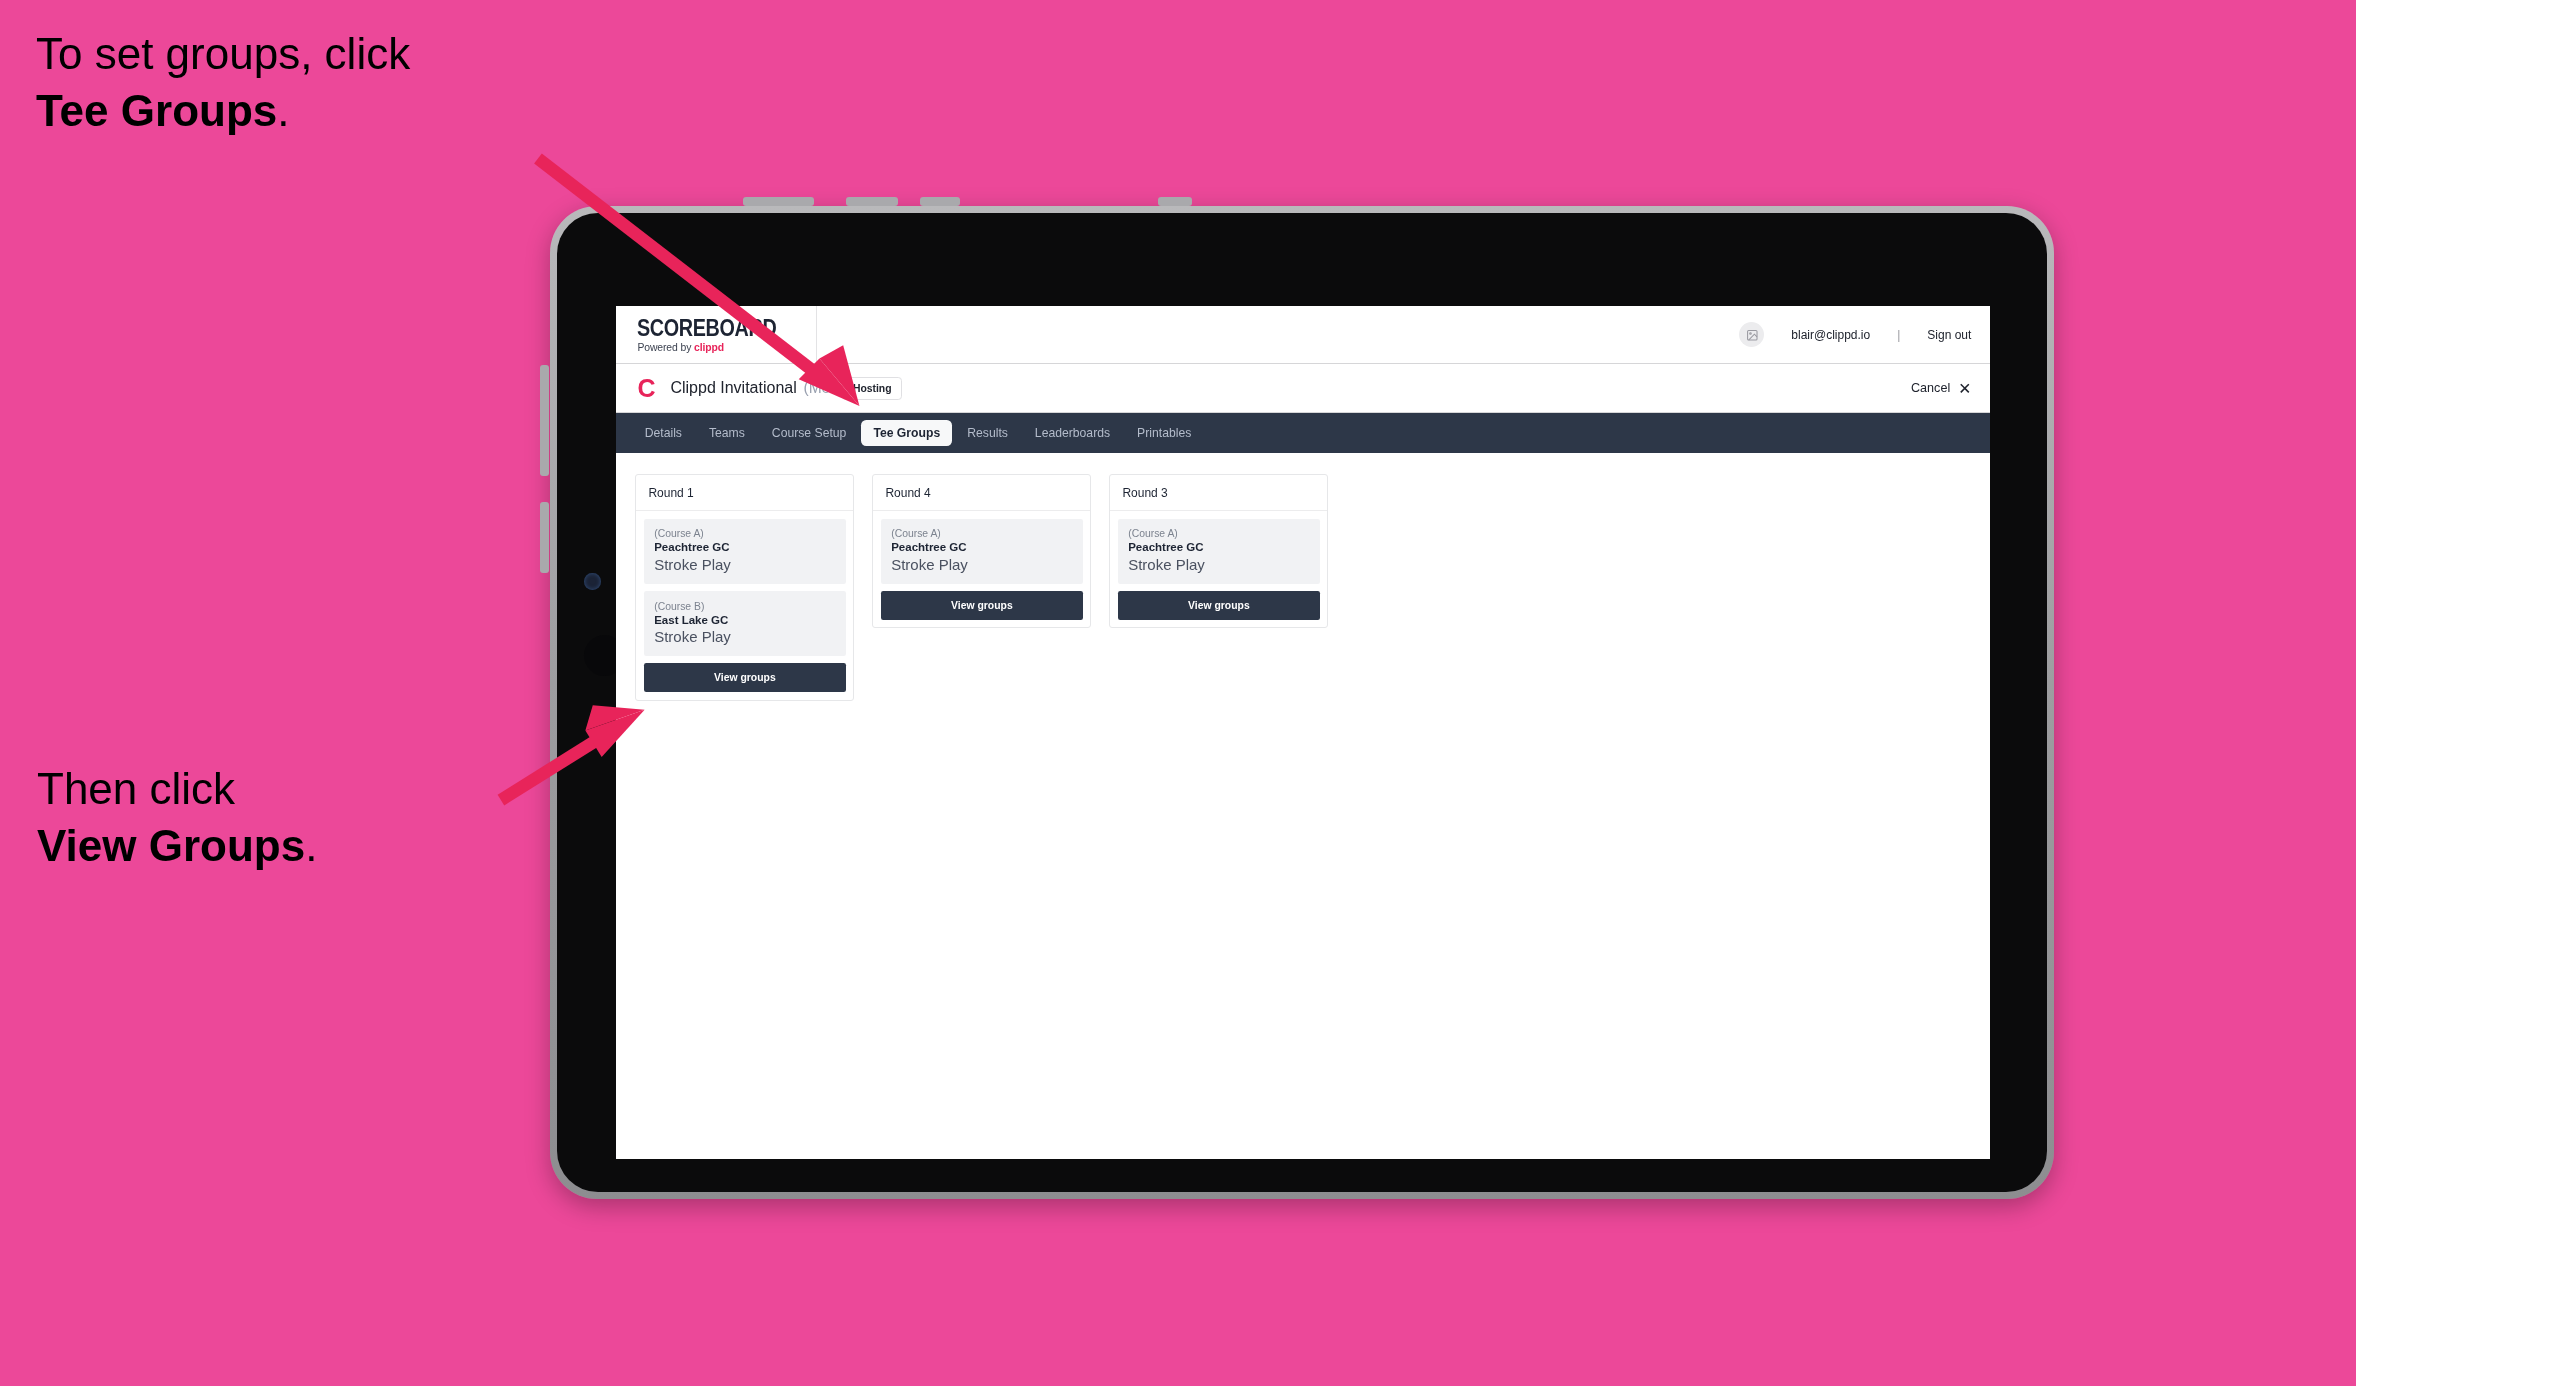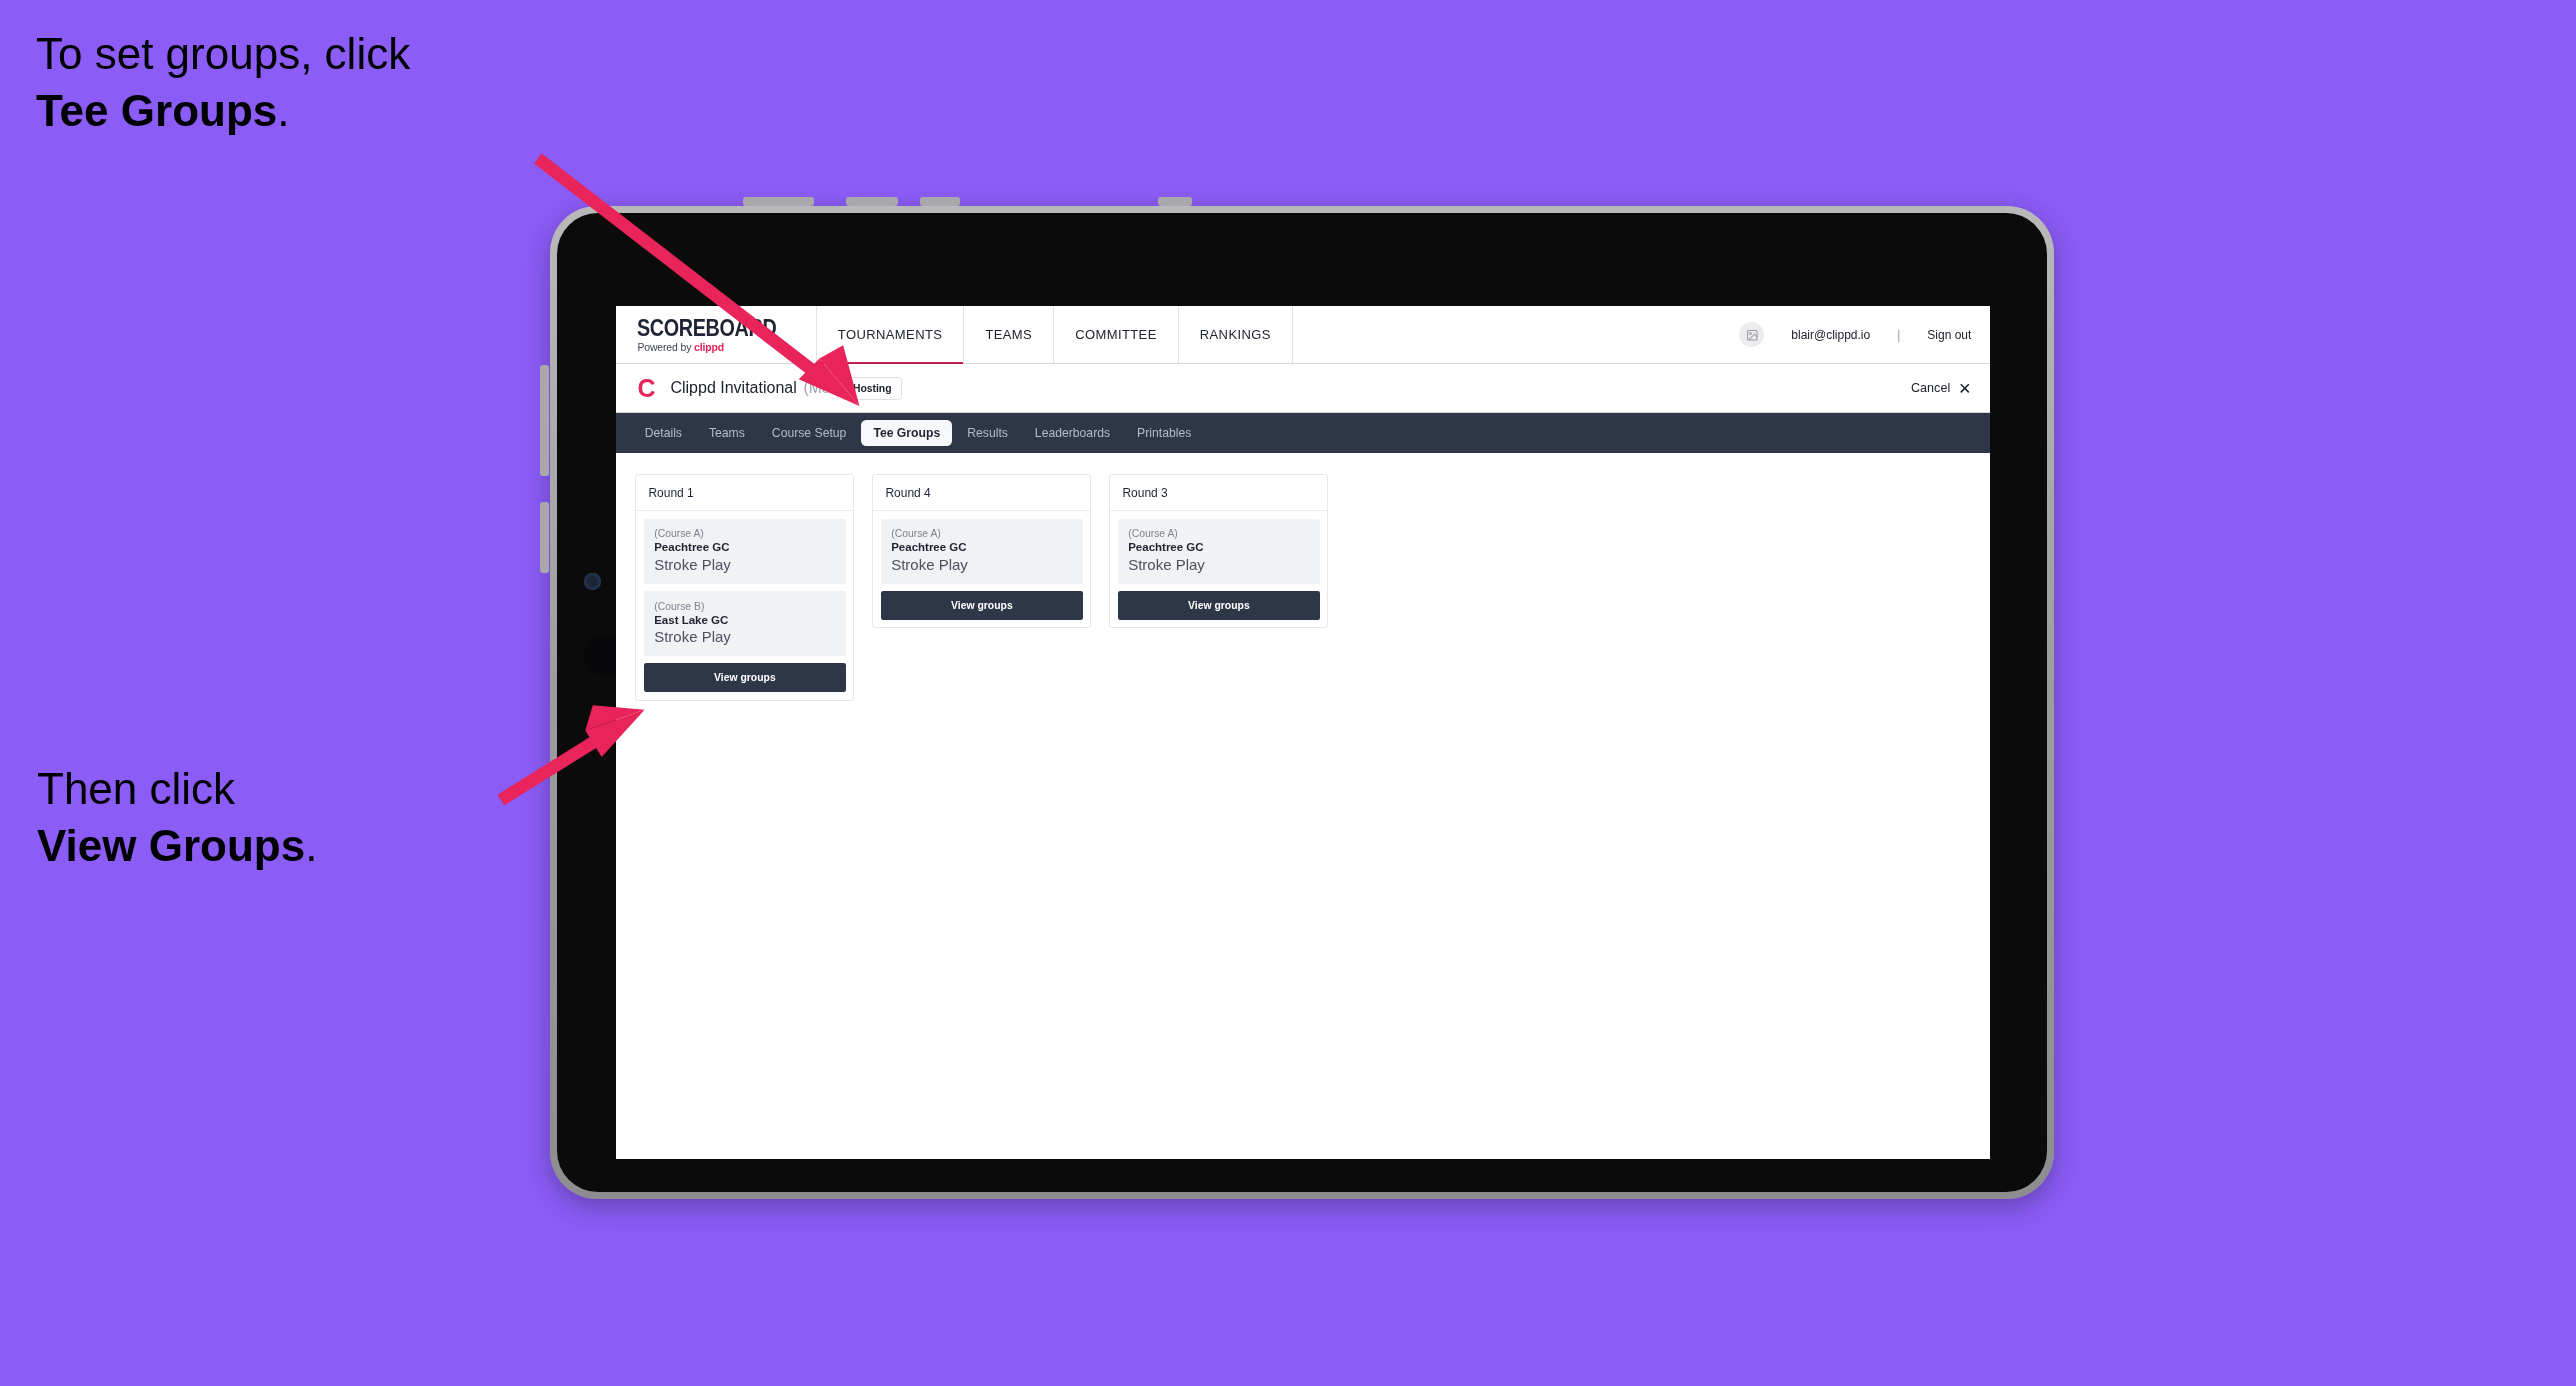--- a/index.html
+++ b/index.html
@@ -2,21 +2,21 @@
 <html style="font-size:12px"><head>
 <meta charset="utf-8">
 <style>
   * { box-sizing: border-box; margin: 0; padding: 0; }
   html, body {
     width: 2576px; height: 1386px;
     background: #ffffff;
     font-family: "Liberation Sans", sans-serif;
     overflow: hidden;
   }
-  .page { position: relative; width: 2576px; height: 1386px; background:#8b5cf6; }
+  .page { position: relative; width: 2356px; height: 1386px; background:#ec4899; }
 
   
   .annotation { position: absolute; color: #000; line-height: 1.30; }
   .ann-line { display: block; white-space: nowrap; }
   .ann-top { left: 36px; top: 25px; font-size: 44px; }
   .ann-bottom { left: 37px; top: 760px; font-size: 44px; }
   .ann-strong { font-weight: 700; }
 
   
   .arrow-svg { position: absolute; left: 0; top: 0; width: 2576px; height: 1386px;
@@ -185,34 +185,20 @@
       <div class="cam c1"></div>
       <div class="cam c2"></div>
       <div class="cam c3"></div>
 
       <div class="screen">
 
         <div class="topbar">
           <div class="logo-wrap">
             <div class="logo-main">SCOREBOARD</div>
             <div class="logo-sub"><span>Powered by </span><span class="brand">clippd</span></div>
-          </div>
-          <div class="nav-items">
-            <div class="nav-item active">
-                <span>TOURNAMENTS</span>
-              </div>
-            <div class="nav-item">
-                <span>TEAMS</span>
-              </div>
-            <div class="nav-item">
-                <span>COMMITTEE</span>
-              </div>
-            <div class="nav-item">
-                <span>RANKINGS</span>
-              </div>
           </div>
           <div class="topbar-right">
             <div class="avatar">
               <svg width="12.6" height="12.6" viewBox="0 0 24 24" fill="none" stroke="#9a9aa1" stroke-width="2">
                 <rect x="3" y="3" width="18" height="18" rx="2"></rect>
                   <circle cx="8.5" cy="8.5" r="1.5"></circle>
                   <path d="M21 15l-5-5L5 21"></path>
               </svg>
             </div>
             <span class="user-email">blair@clippd.io</span>

